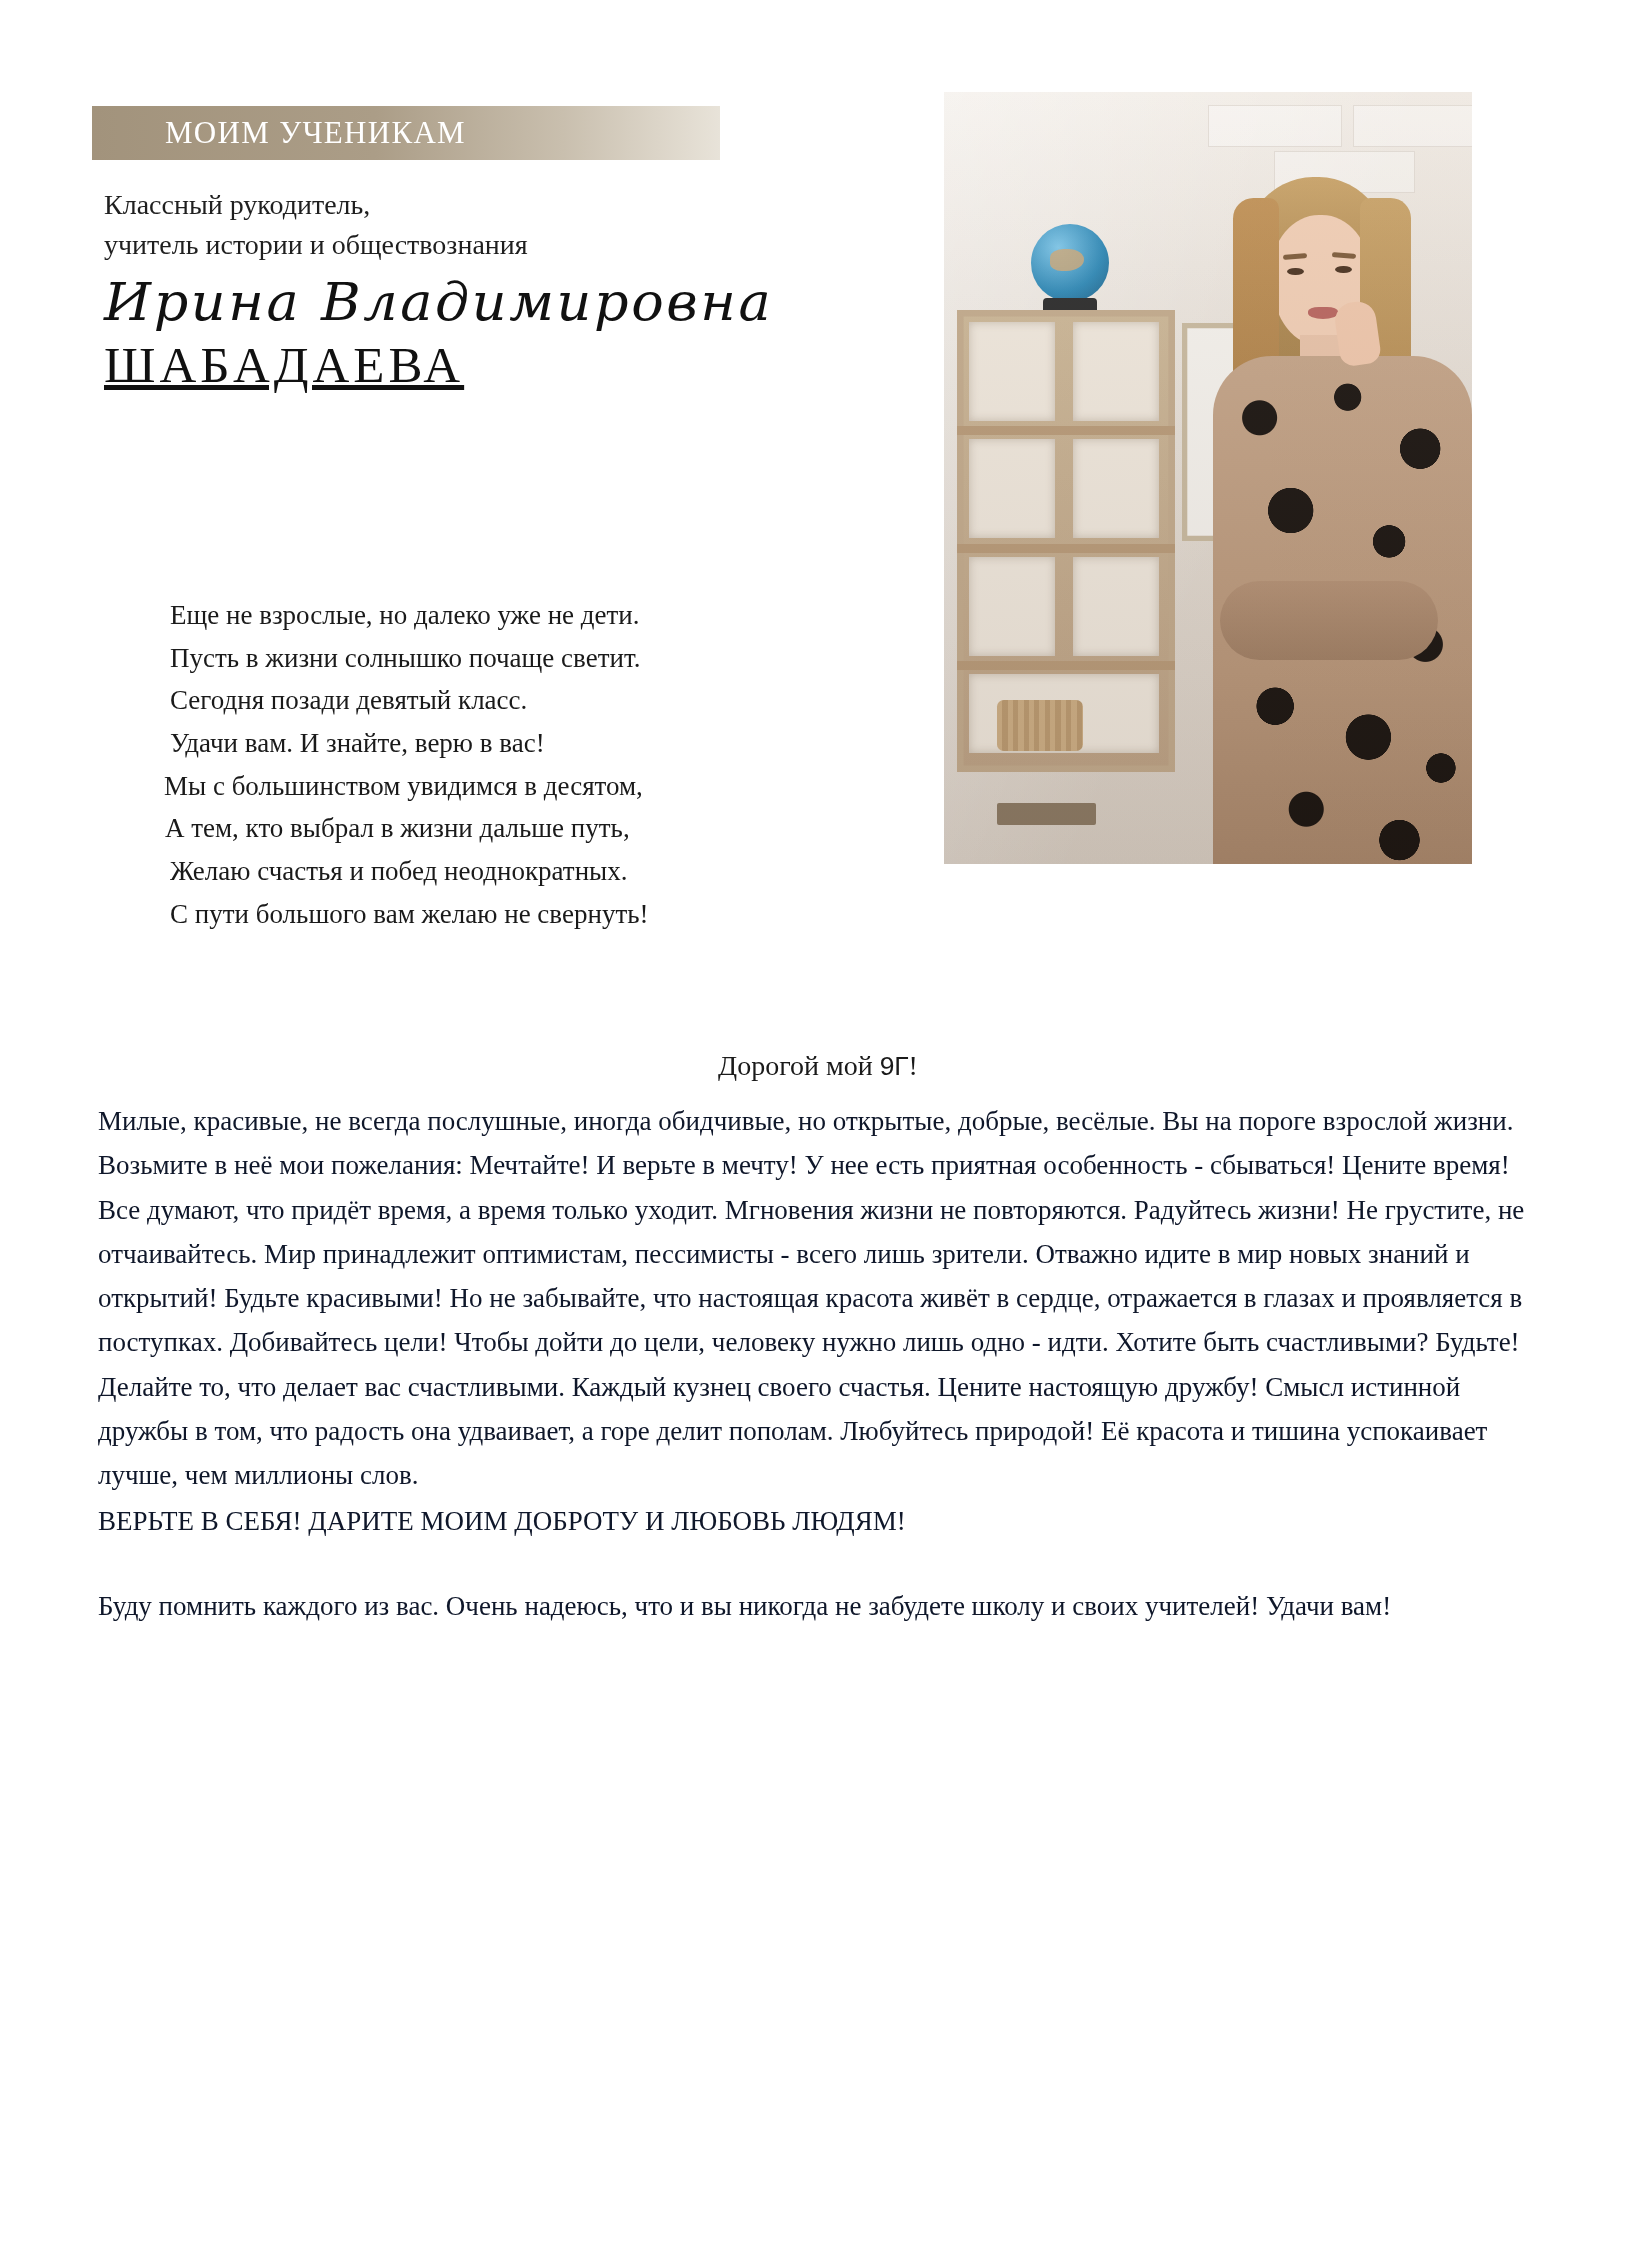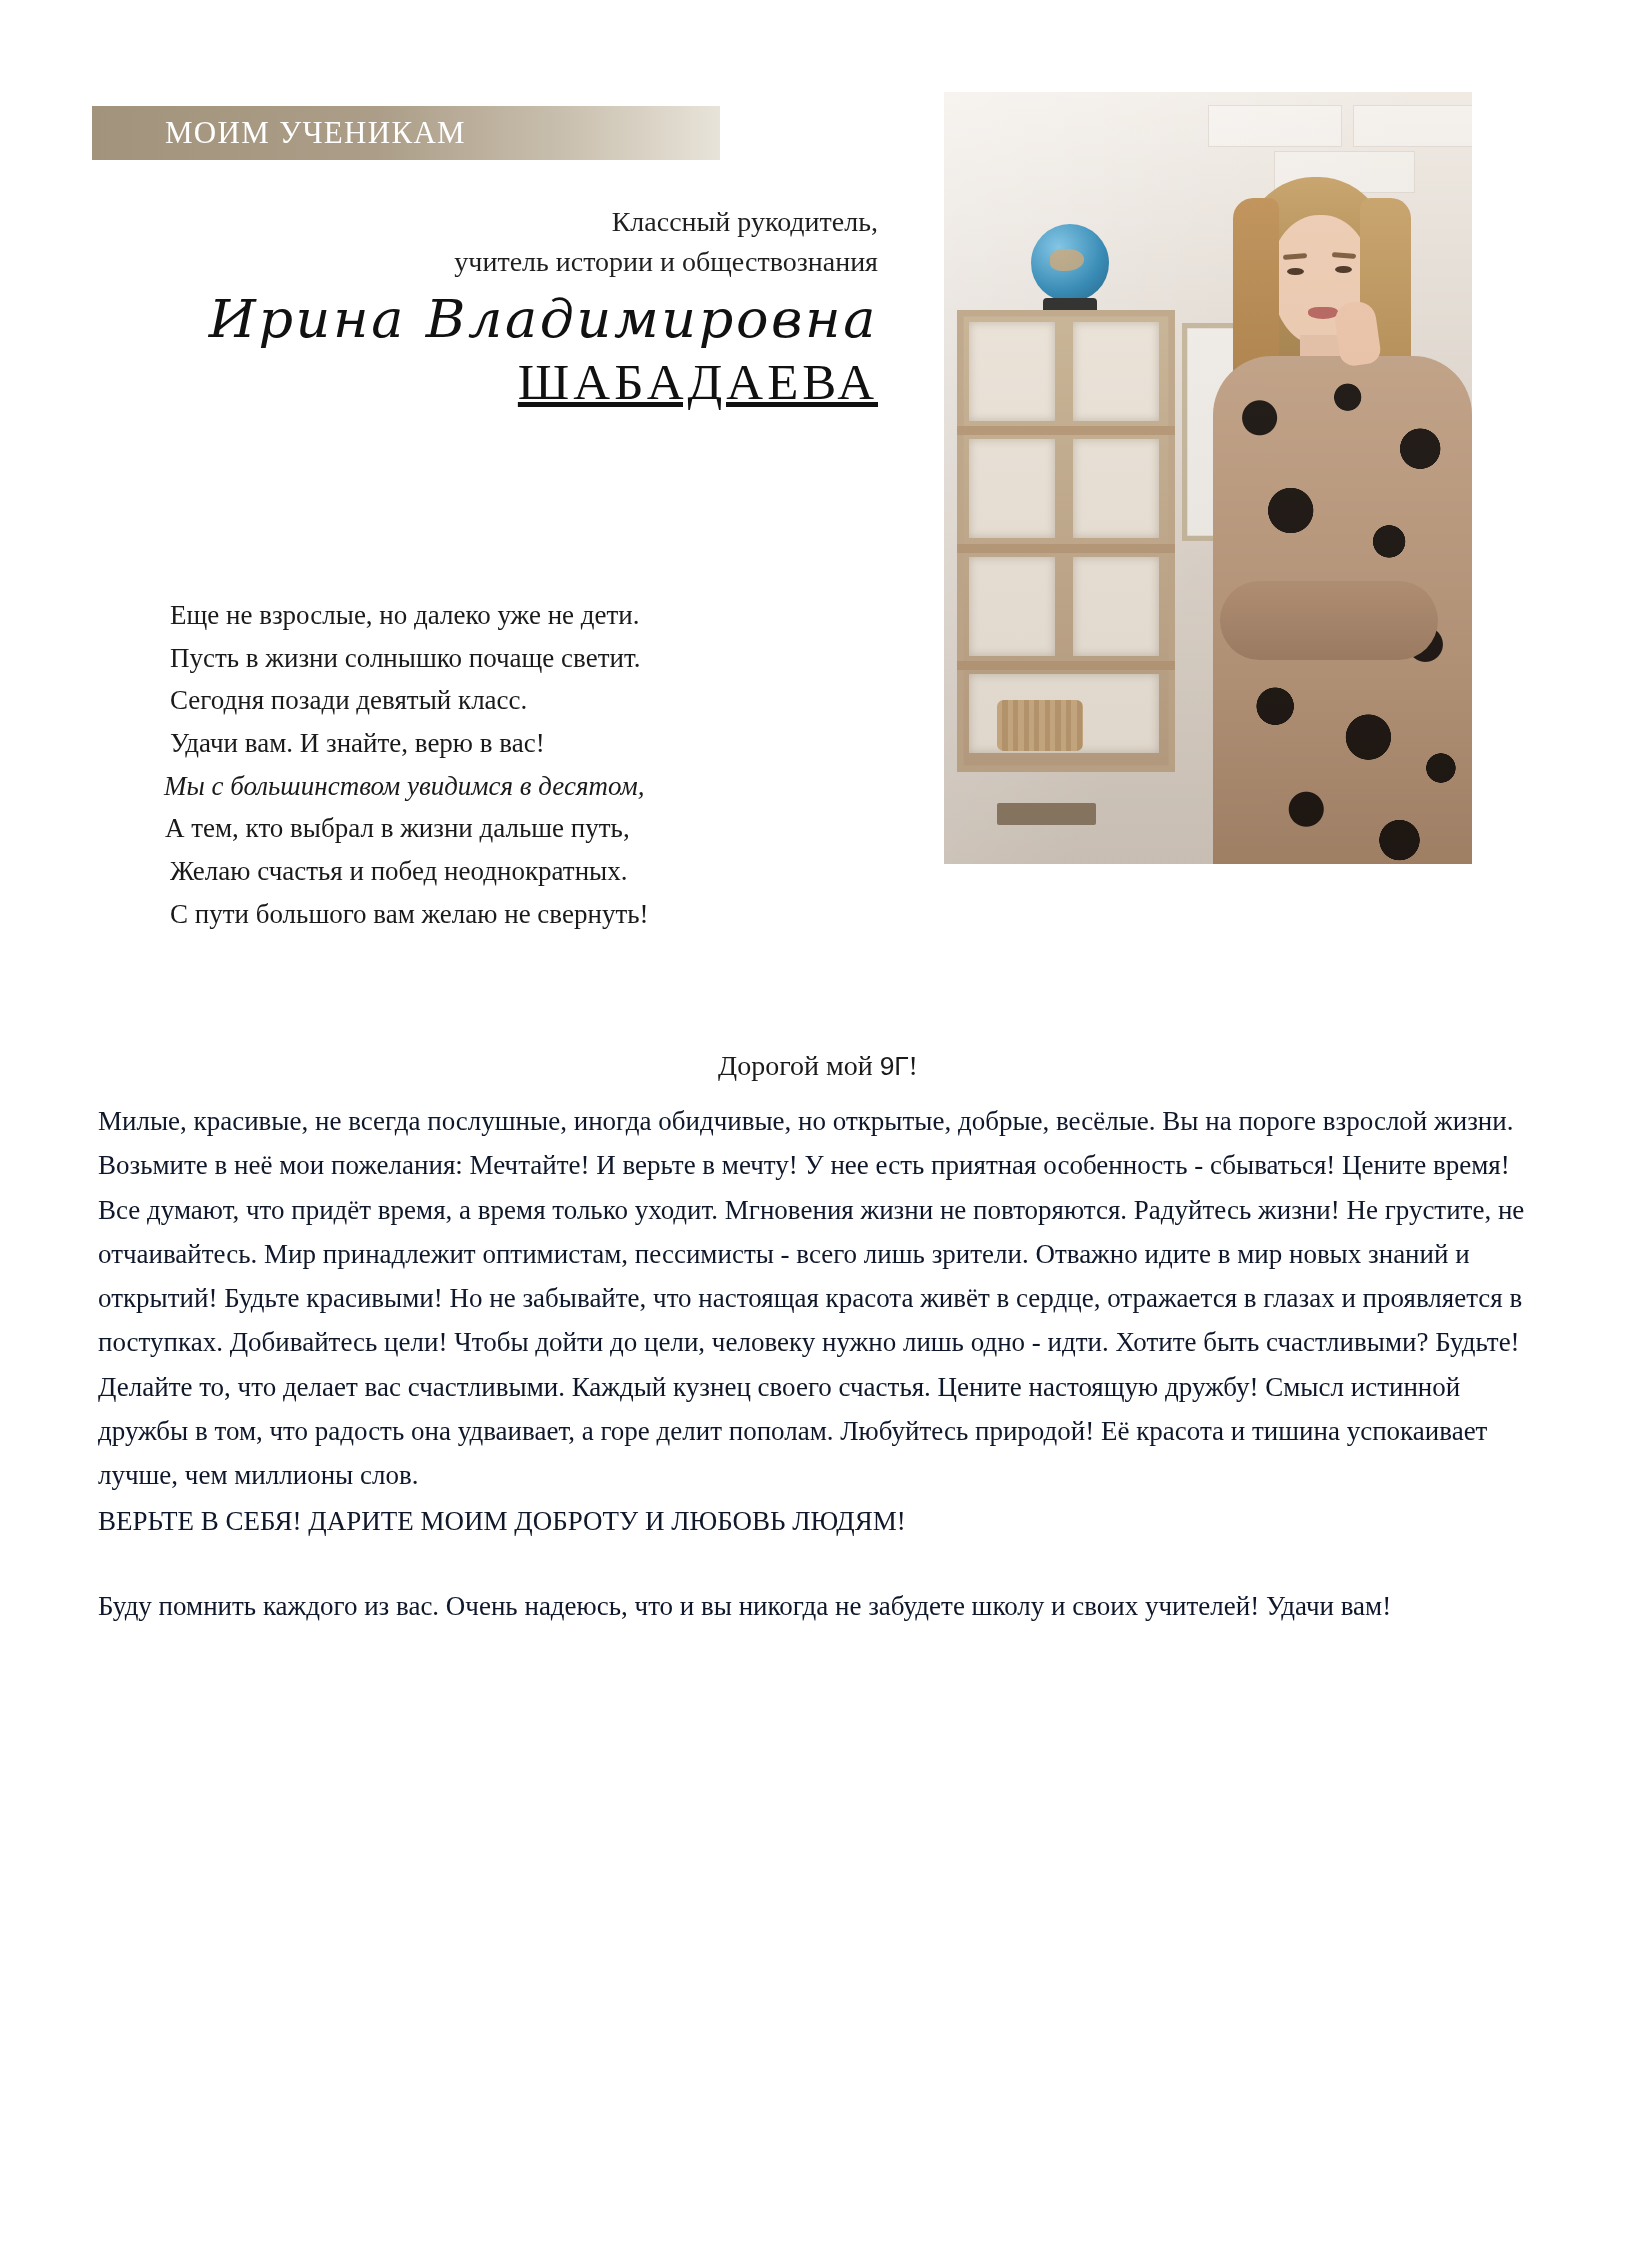--- a/index.html
+++ b/index.html
@@ -38,25 +38,24 @@
     font-size: 31px;
     letter-spacing: 1.3px;
     color: #ffffff;
     padding-left: 73px;
     white-space: nowrap;
   }
 
   
   .title-block {
     position: absolute;
-    left: 92px;
+    left: 104px;
     top: 185px;
     width: 786px;
-    text-align: right;
-    margin-top: 17px;
+    text-align: left;
   }
   .role-line {
     font-size: 28px;
     line-height: 1.42;
     color: #1f1f1f;
     font-family: "Liberation Serif", serif;
   }
   .script-name {
     margin-top: 10.6px;
     font-family: "DejaVu Serif", serif;
@@ -86,21 +85,21 @@
   .poem-line {
     font-size: 27px;
     line-height: 1.58;
     color: #1a1a1a;
     white-space: nowrap;
   }
   .poem-line.i1 { padding-left: 71px; }
   .poem-line.i2 { padding-left: 71px; }
   .poem-line.i3 { padding-left: 71px; }
   .poem-line.i4 { padding-left: 71px; }
-  .poem-line.i5 { padding-left: 65px; font-style: italic; }
+  .poem-line.i5 { padding-left: 65px; }
   .poem-line.i6 { padding-left: 66px; }
   .poem-line.i7 { padding-left: 71px; }
   .poem-line.i8 { padding-left: 71px; }
 
   
   .photo-frame {
     position: absolute;
     left: 944px;
     top: 92px;
     width: 528px;

